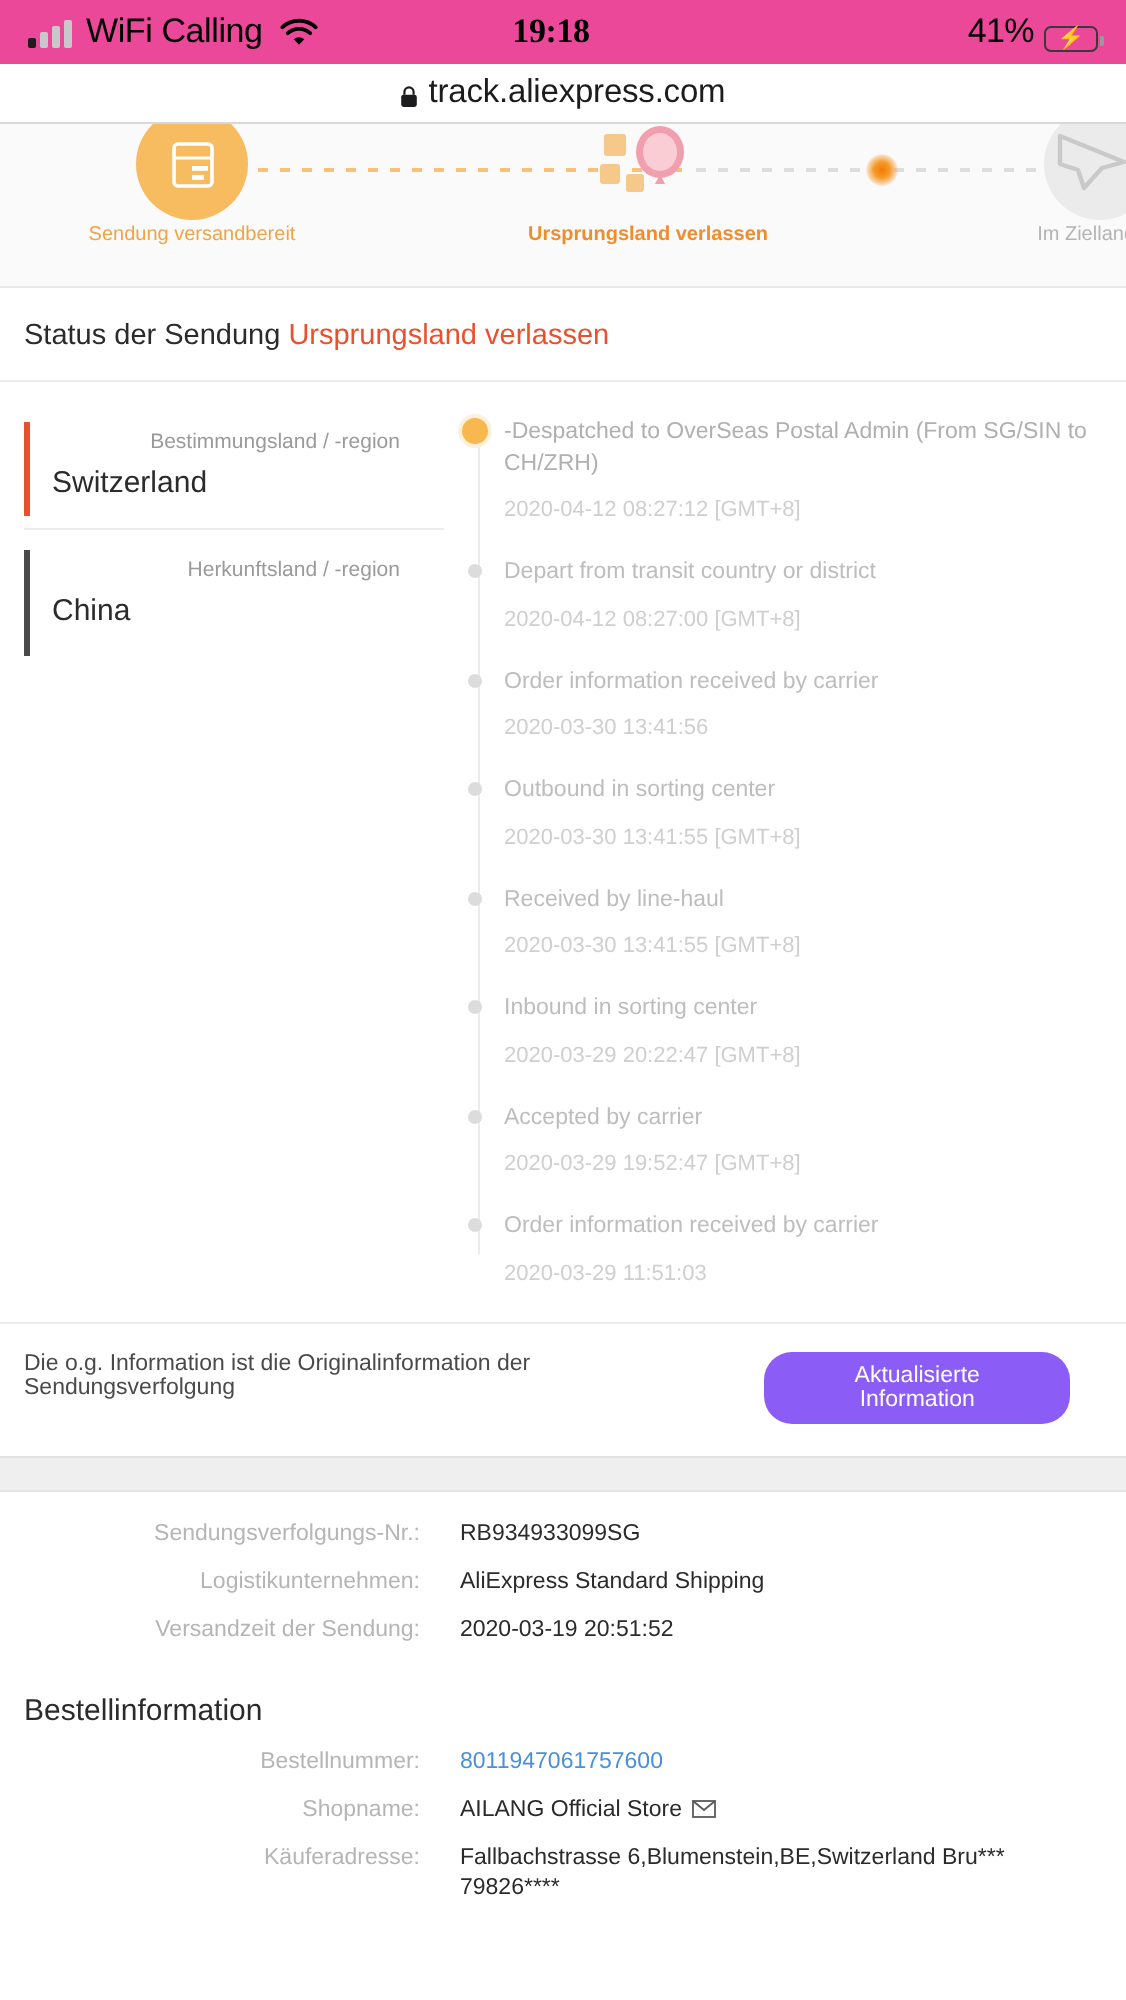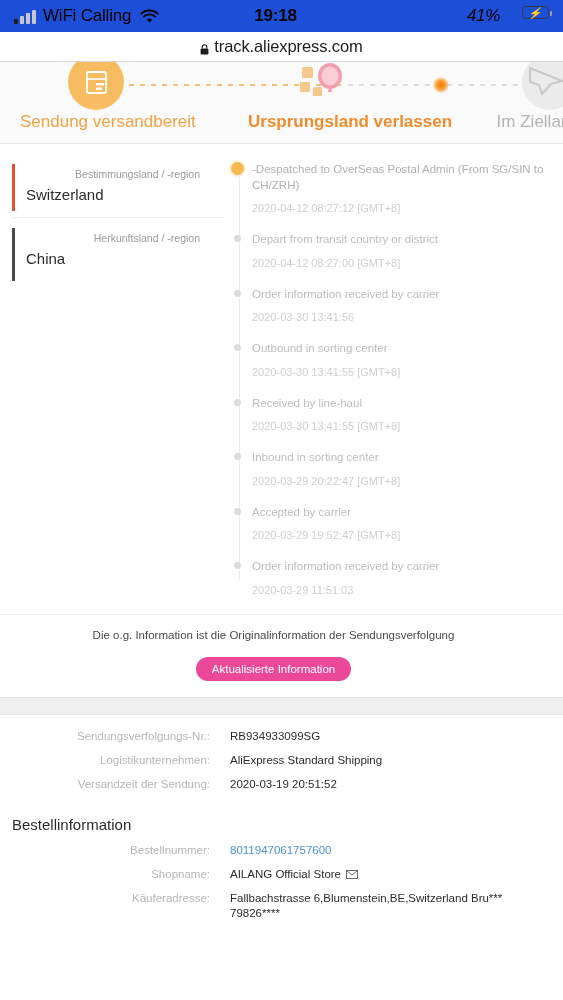--- a/index.html
+++ b/index.html
@@ -7,36 +7,36 @@
     width: 563px; height: 1000px;
     font-family: "Liberation Sans", sans-serif;
     background: #ffffff;
     overflow: hidden;
   }
   .phone { width: 563px; height: 1000px; position: relative; background: #fff; }
 
   
   .statusbar {
     height: 32px; display: flex; align-items: center;
-    padding: 0 14px; background: #1d4ed8; position: relative;
+    padding: 0 14px; background: #ec4899; position: relative;
   }
   .sb-left { display: flex; align-items: center; gap: 7px; }
   .signal { display: flex; align-items: flex-end; gap: 2px; height: 15px; }
   .signal i { display: block; width: 4px; background: #1d1d1f; border-radius: 1px; }
   .signal i:nth-child(1) { height: 5px; background: #1d1d1f; }
   .signal i:nth-child(2) { height: 8px; background: #c8c8cc; }
   .signal i:nth-child(3) { height: 11px; background: #c8c8cc; }
   .signal i:nth-child(4) { height: 14px; background: #c8c8cc; }
   .carrier { font-size: 17px; font-weight: 400; color: #000; letter-spacing: -0.2px; }
   .wifi { width: 19px; height: 15px; position: relative; margin-left: 2px; }
   .sb-time {
     position: absolute; left: 0; right: 12px; text-align: center;
-    font-size: 17px; font-weight: 700; color: #000; letter-spacing: -0.2px;
-  }
-  .sb-right { margin-left: auto; display: flex; align-items: flex-start; gap: 22px; font-style: italic; }
+    font-size: 17px; font-weight: 700; color: #000; letter-spacing: -0.2px; font-family: Liberation Serif, serif;
+  }
+  .sb-right { margin-left: auto; display: flex; align-items: flex-end; gap: 5px; }
   .batt-pct { font-size: 17px; color: #000; letter-spacing: -0.3px; }
   .batt {
     width: 27px; height: 13px; border: 1.4px solid #3a3a3c; border-radius: 3.5px;
     position: relative; padding: 1.3px;
   }
   .batt::after {
     content: ""; position: absolute; right: -3.6px; top: 3.6px;
     width: 2px; height: 5px; background: #9a9a9e; border-radius: 0 1px 1px 0;
   }
   .batt-fill { height: 100%; background: #34c759; border-radius: 1.6px; width: 70%; }
@@ -70,21 +70,21 @@
     position: absolute; left: 433px; top: 15px; width: 16px; height: 16px;
     border-radius: 50%;
     background: radial-gradient(circle, #f07c00 0%, #f59b2b 35%, rgba(245,160,60,.45) 60%, rgba(250,190,120,0) 75%);
   }
   .step { position: absolute; text-align: center; }
   .step .circ {
     width: 56px; height: 56px; border-radius: 50%;
     margin: 0 auto; position: relative; top: -8px;
   }
   .step .caption {
-    font-size: 17px; margin-top: -6px; white-space: nowrap;
+    font-size: 10px; margin-top: -6px; white-space: nowrap;
   }
   .step1 { left: 20px; width: 152px; }
   .step1 .circ { background: #f7bc5f; }
   .step1 .caption { color: #f2a344; }
   .step2 { left: 248px; width: 152px; }
   .step2 .circ { background: transparent; }
   .step2 .caption { color: #f08c2c; font-weight: 700; }
   .step3 { left: 474px; width: 152px; }
   .step3 .circ { background: #ebebeb; }
   .step3 .caption { color: #b4b4b4; }
@@ -130,26 +130,26 @@
     left: -21px; top: 0px; width: 13px; height: 13px;
     background: #f6b84f;
     box-shadow: 0 0 0 2px #fdf1dd;
   }
   .tl-item .title { font-size: 11.5px; color: #bdbdbd; line-height: 1.35; }
   .tl-item.active .title { color: #b0b0b0; }
   .tl-item .time { font-size: 11px; color: #cfcfcf; margin-top: 9px; }
 
   
   .origin-note {
-    display: flex; align-items: center; gap: 16px;
-    padding: 14px 28px 16px 12px; border-top: 1px solid #ededed; flex-direction: column;
+    display: flex; align-items: flex-start; gap: 16px;
+    padding: 14px 28px 16px 12px; border-top: 1px solid #ededed;
   }
   .origin-note .txt { font-size: 11.5px; color: #4a4a4a; }
   .btn-update {
-    background: #ec4899; color: #fff; border: none; border-radius: 14px;
+    background: #8b5cf6; color: #fff; border: none; border-radius: 14px;
     font-size: 11.5px; padding: 6px 16px; cursor: pointer;
     font-family: "Liberation Sans", sans-serif;
   }
 
   .band { height: 18px; background: #efefef; border-top: 1px solid #e4e4e4; border-bottom: 1px solid #e4e4e4; }
 
   
   .kv-block { padding: 14px 12px 10px 12px; }
   .kv-row { display: flex; margin-bottom: 9px; font-size: 11.5px; line-height: 1.3; }
   .kv-row .k { width: 218px; text-align: right; color: #b5b5b5; padding-right: 20px; flex: none; }
@@ -235,20 +235,23 @@
     <div class="step step3">
       <div class="circ">
         <svg width="56" height="56" viewBox="0 0 56 56">
           <path d="M8 14 L40 27 L29 30 L20 40 L17 31 L8 28 Z" fill="none" stroke="#c9c9c9" stroke-width="2.2" stroke-linejoin="round"></path>
         </svg>
       </div>
       <div class="caption">Im Zielland an</div>
     </div>
   </div>
 
+  <div class="status-head">
+    <span>Status der Sendung</span><span class="hl">Ursprungsland verlassen</span>
+  </div>
 
   <div class="body-wrap">
     <div class="col-left">
       <div class="country-card dest">
         <div class="lbl">Bestimmungsland / -region</div>
         <div class="val">Switzerland</div>
       </div>
       <div class="country-card orig">
         <div class="lbl">Herkunftsland / -region</div>
         <div class="val">China</div>

